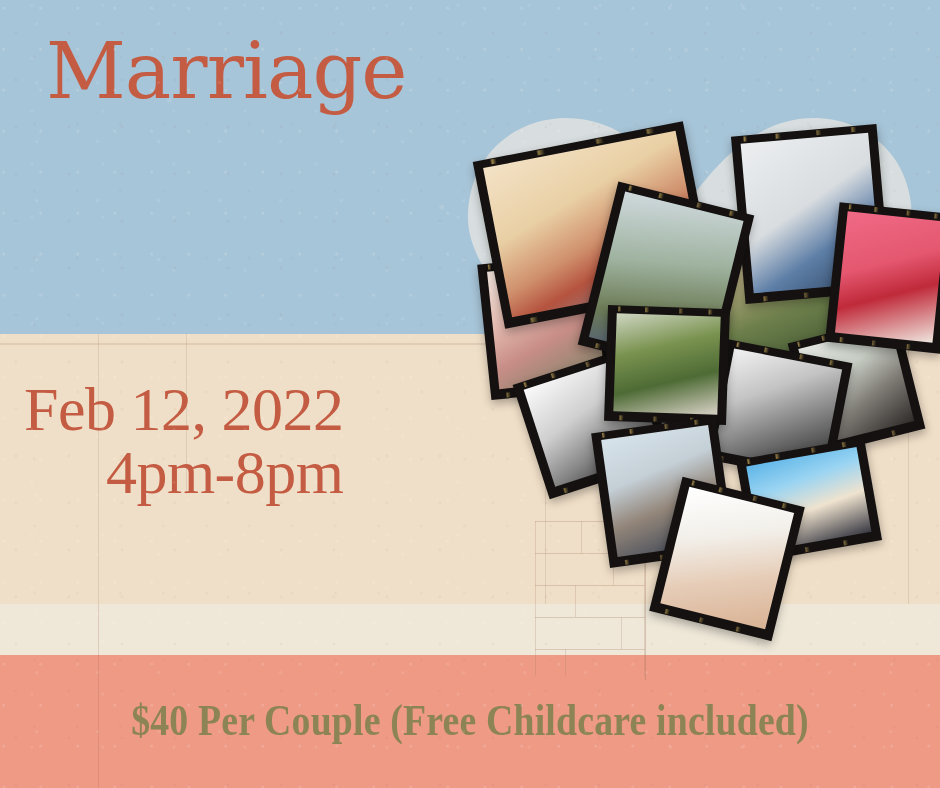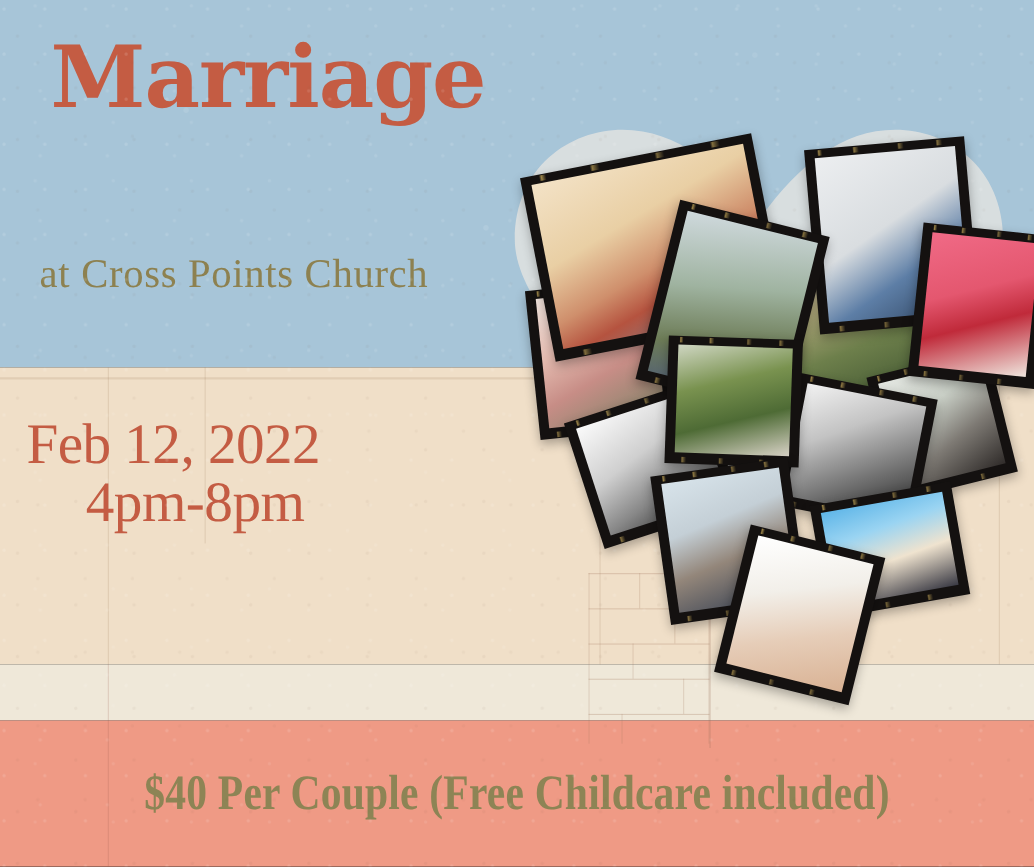--- a/index.html
+++ b/index.html
@@ -56,34 +56,34 @@
   .heart-wrap{position:absolute;left:440px;top:100px;width:500px;height:360px;}
   .heart{position:absolute;inset:0;}
 
   
   .title{
     position:absolute;left:46px;top:34px;width:460px;
     color:#c45c43;
     font-family:"DejaVu Serif", serif;
     font-size:78px;line-height:.96;
     letter-spacing:-1px;
-    font-weight:700;
+    font-weight:400;
   }
   .title .l2{display:block;margin-left:-16px;}
   .subtitle{
     position:absolute;left:36px;top:228px;
     color:#8d8150;
     font-family:"Liberation Serif", serif;
     font-size:37px;letter-spacing:.6px;
   }
   .date{
     position:absolute;left:24px;top:378px;
     color:#c45c43;
     font-family:"Liberation Serif", serif;
-    font-size:52px;line-height:1.02;letter-spacing:-.5px;
+    font-size:62px;line-height:1.02;letter-spacing:-.5px;text-align:right;
   }
   .date .t2{display:block;margin-left:54px;}
   .footer{
     position:absolute;left:0;top:694px;width:940px;text-align:center;
     color:#8d8455;
     font-family:"Liberation Serif", serif;
     font-weight:700;
     font-size:45px;
     letter-spacing:.2px;
     transform:scaleX(.84);
@@ -153,21 +153,20 @@
   <div class="heart-wrap">
     <svg class="heart" viewBox="0 0 500 360" preserveAspectRatio="none" aria-hidden="true">
       <path d="M250 355 C 250 355, 28 215, 28 118 C 28 52, 78 18, 126 18 C 176 18, 216 52, 250 100 C 284 52, 324 18, 374 18 C 422 18, 472 52, 472 118 C 472 215, 250 355, 250 355 Z" fill="#dce0e0" opacity="0.92"></path>
     </svg>
   </div>
 
   <div class="title">
     <span class="l1">Marriage</span>
   </div>
 
-  <div class="subtitle">at Cross Points Church</div>
 
   <div class="date">
     <span>Feb 12, 2022</span>
     <span class="t2">4pm-8pm</span>
   </div>
 
   <div class="footer">$40 Per Couple (Free Childcare included)</div>
 
   <div id="collage">
       <div class="photo" style="left: 487px; top: 140px; width: 196px; height: 152px; z-index: 6; transform: rotate(-11deg);">

